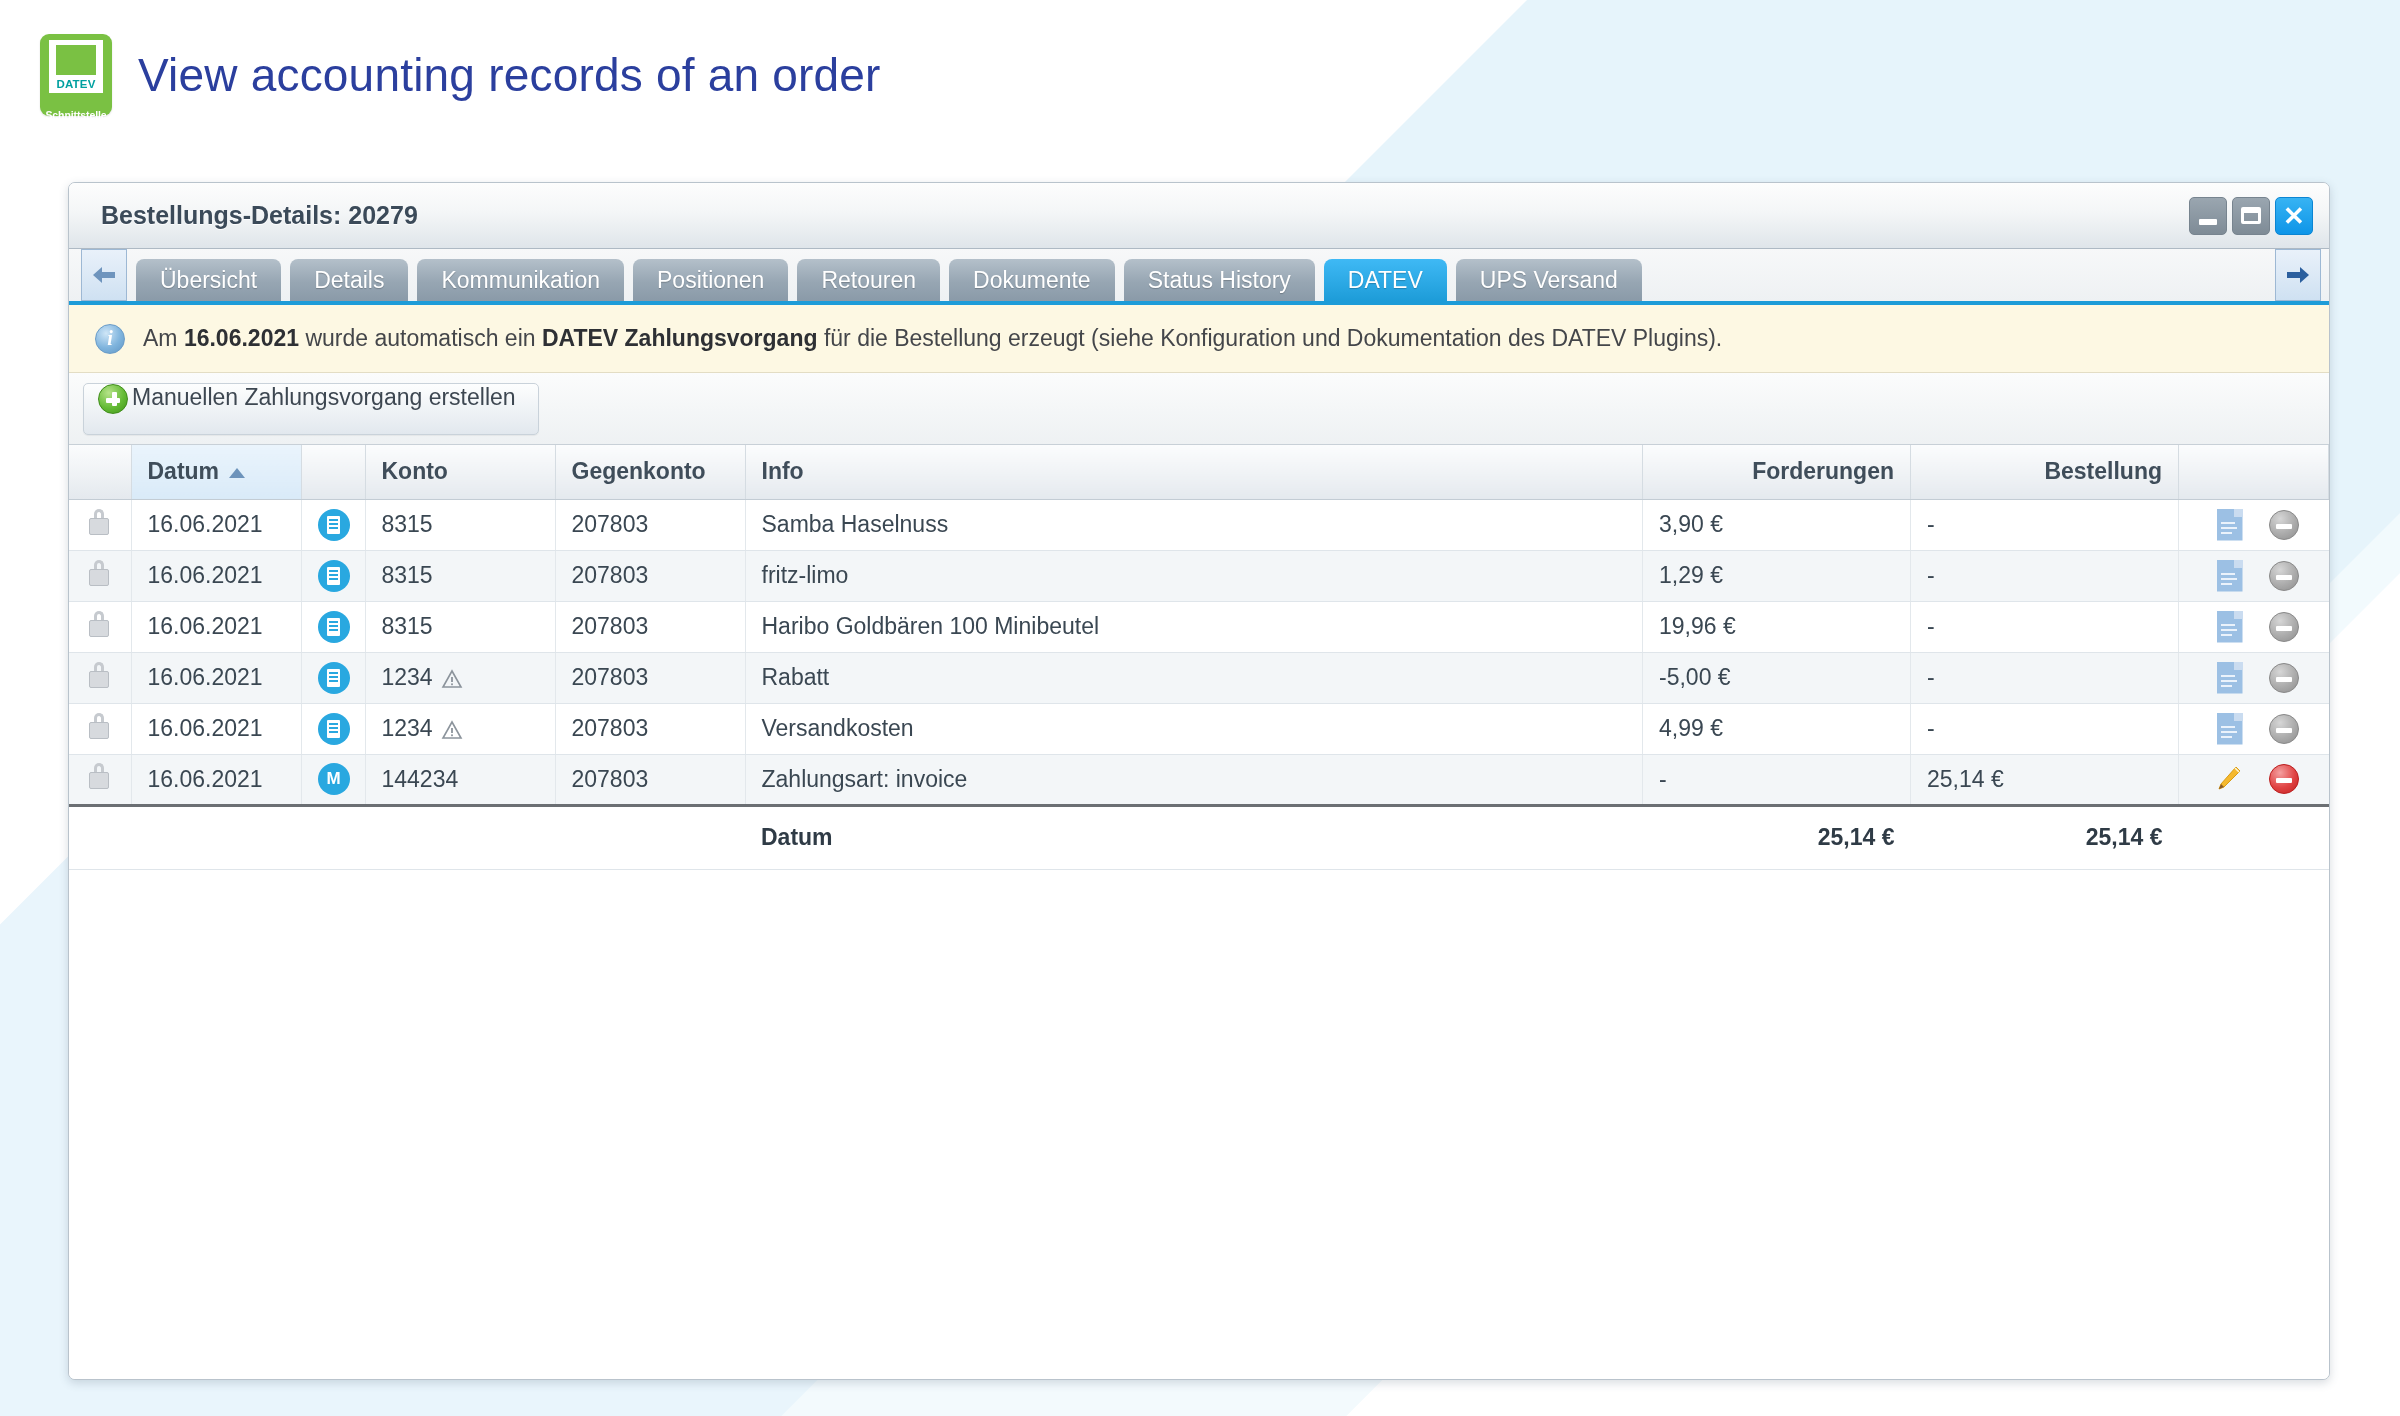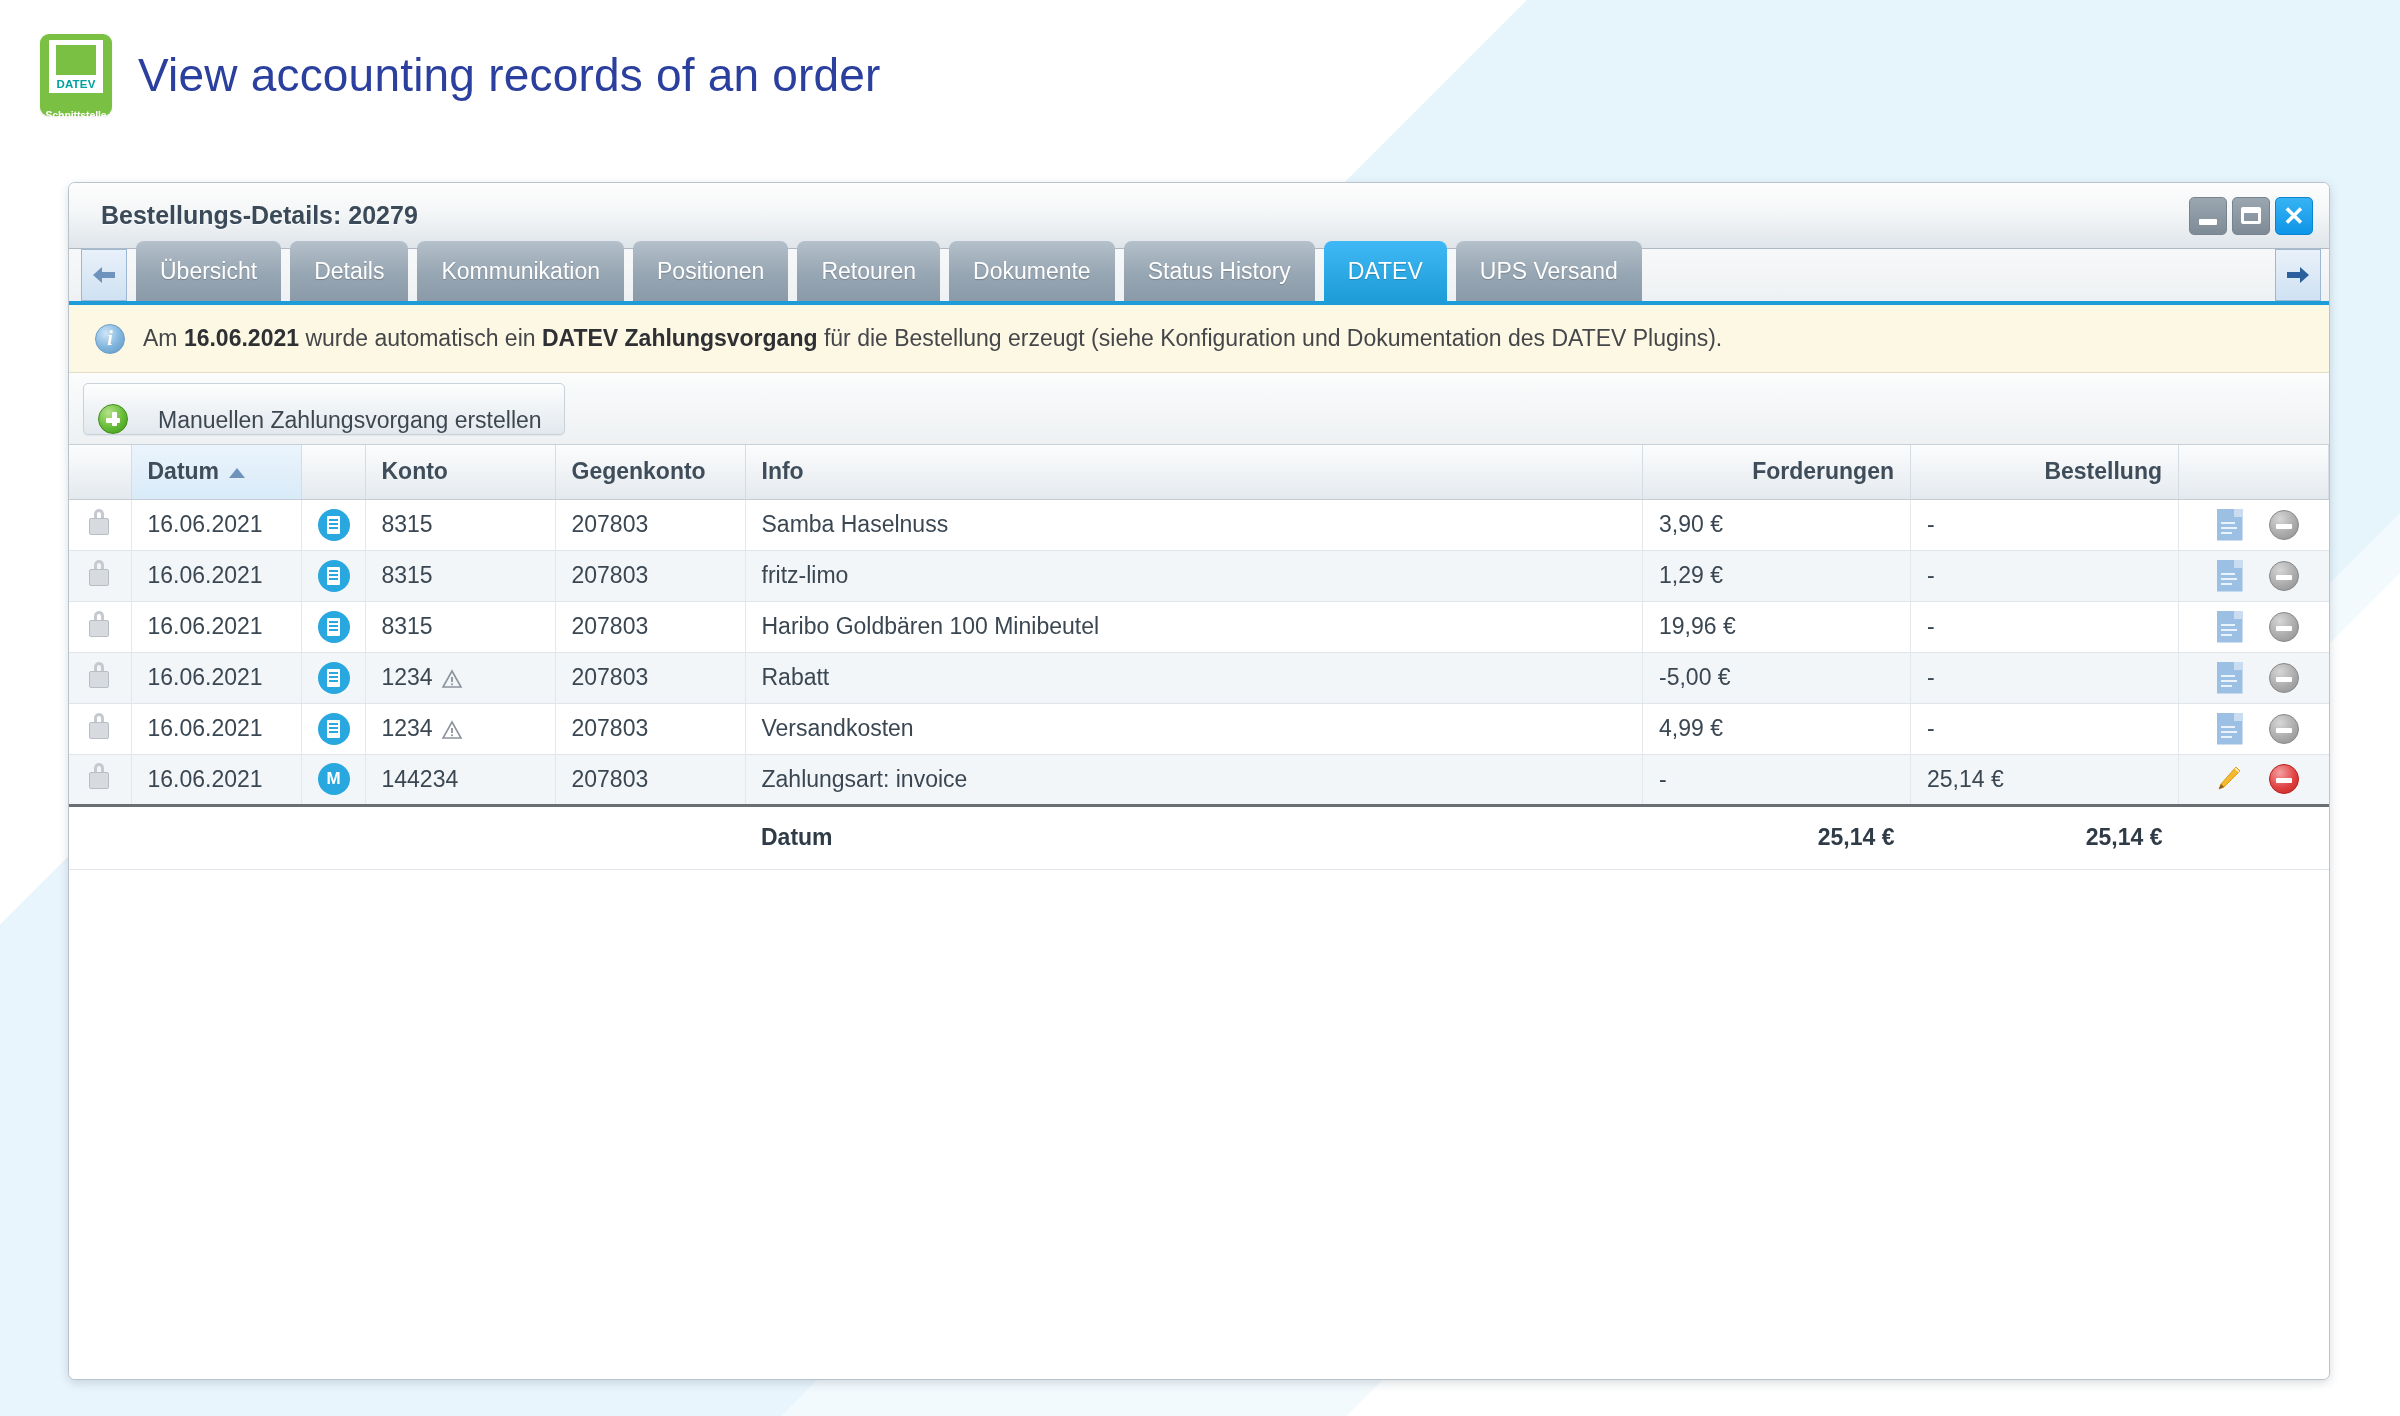--- a/index.html
+++ b/index.html
@@ -129,21 +129,21 @@
   .scrollbtn {
     width: 46px; height: 52px; flex: 0 0 46px;
     background: linear-gradient(to bottom,#e9f1fa,#cfe1f2);
     border: 1px solid #9db8d4;
     display: flex; align-items: center; justify-content: center;
     color: #5b86b5; font-size: 26px; line-height: 1;
   }
   .scrollbtn.right { position: absolute; right: 8px; bottom: 0; z-index: 6; }
   #tabs { display: flex; align-items: flex-end; gap: 9px; margin-left: 9px; flex: 1 1 auto; overflow: hidden; }
   .tab {
-    height: 60px; flex: 0 0 auto;
+    height: 42px; flex: 0 0 auto;
     padding: 0 24px;
     border-radius: 8px 8px 0 0;
     background: linear-gradient(to bottom,#b4c0ca 0%, #97a6b3 55%, #8a9aa8 100%);
     color: #ffffff; font-size: 23px;
     display: flex; align-items: center; justify-content: center;
     text-shadow: 0 1px 1px rgba(0,0,0,.22);
     white-space: nowrap;
   }
   .tab.active {
     background: linear-gradient(to bottom,#3fb9f5 0%, #1d9cd8 100%);
@@ -174,21 +174,21 @@
 
   
   #toolbar {
     flex: 0 0 72px; height: 72px;
     background: linear-gradient(to bottom,#fbfcfc,#eef1f3);
     border-bottom: 1px solid #c8d0d7;
     display: flex; align-items: center;
     padding: 0 14px;
   }
   #create-btn {
-    display: flex; align-items: flex-end; gap: 30px;
+    display: flex; align-items: flex-start; gap: 4px;
     height: 52px; padding: 0 22px 0 14px;
     border-radius: 5px;
     background: linear-gradient(to bottom,#fdfefe 0%, #eef2f5 55%, #e2e8ee 100%);
     border: 1px solid #c9d2da;
     box-shadow: 0 1px 1px rgba(0,0,0,.05);
   }
   .plus-icon {
     width: 30px; height: 30px; border-radius: 50%;
     background: radial-gradient(circle at 35% 28%, #b6e38a 0%, #65bb36 55%, #3f9417 100%);
     border: 1px solid #3f8d1a;

